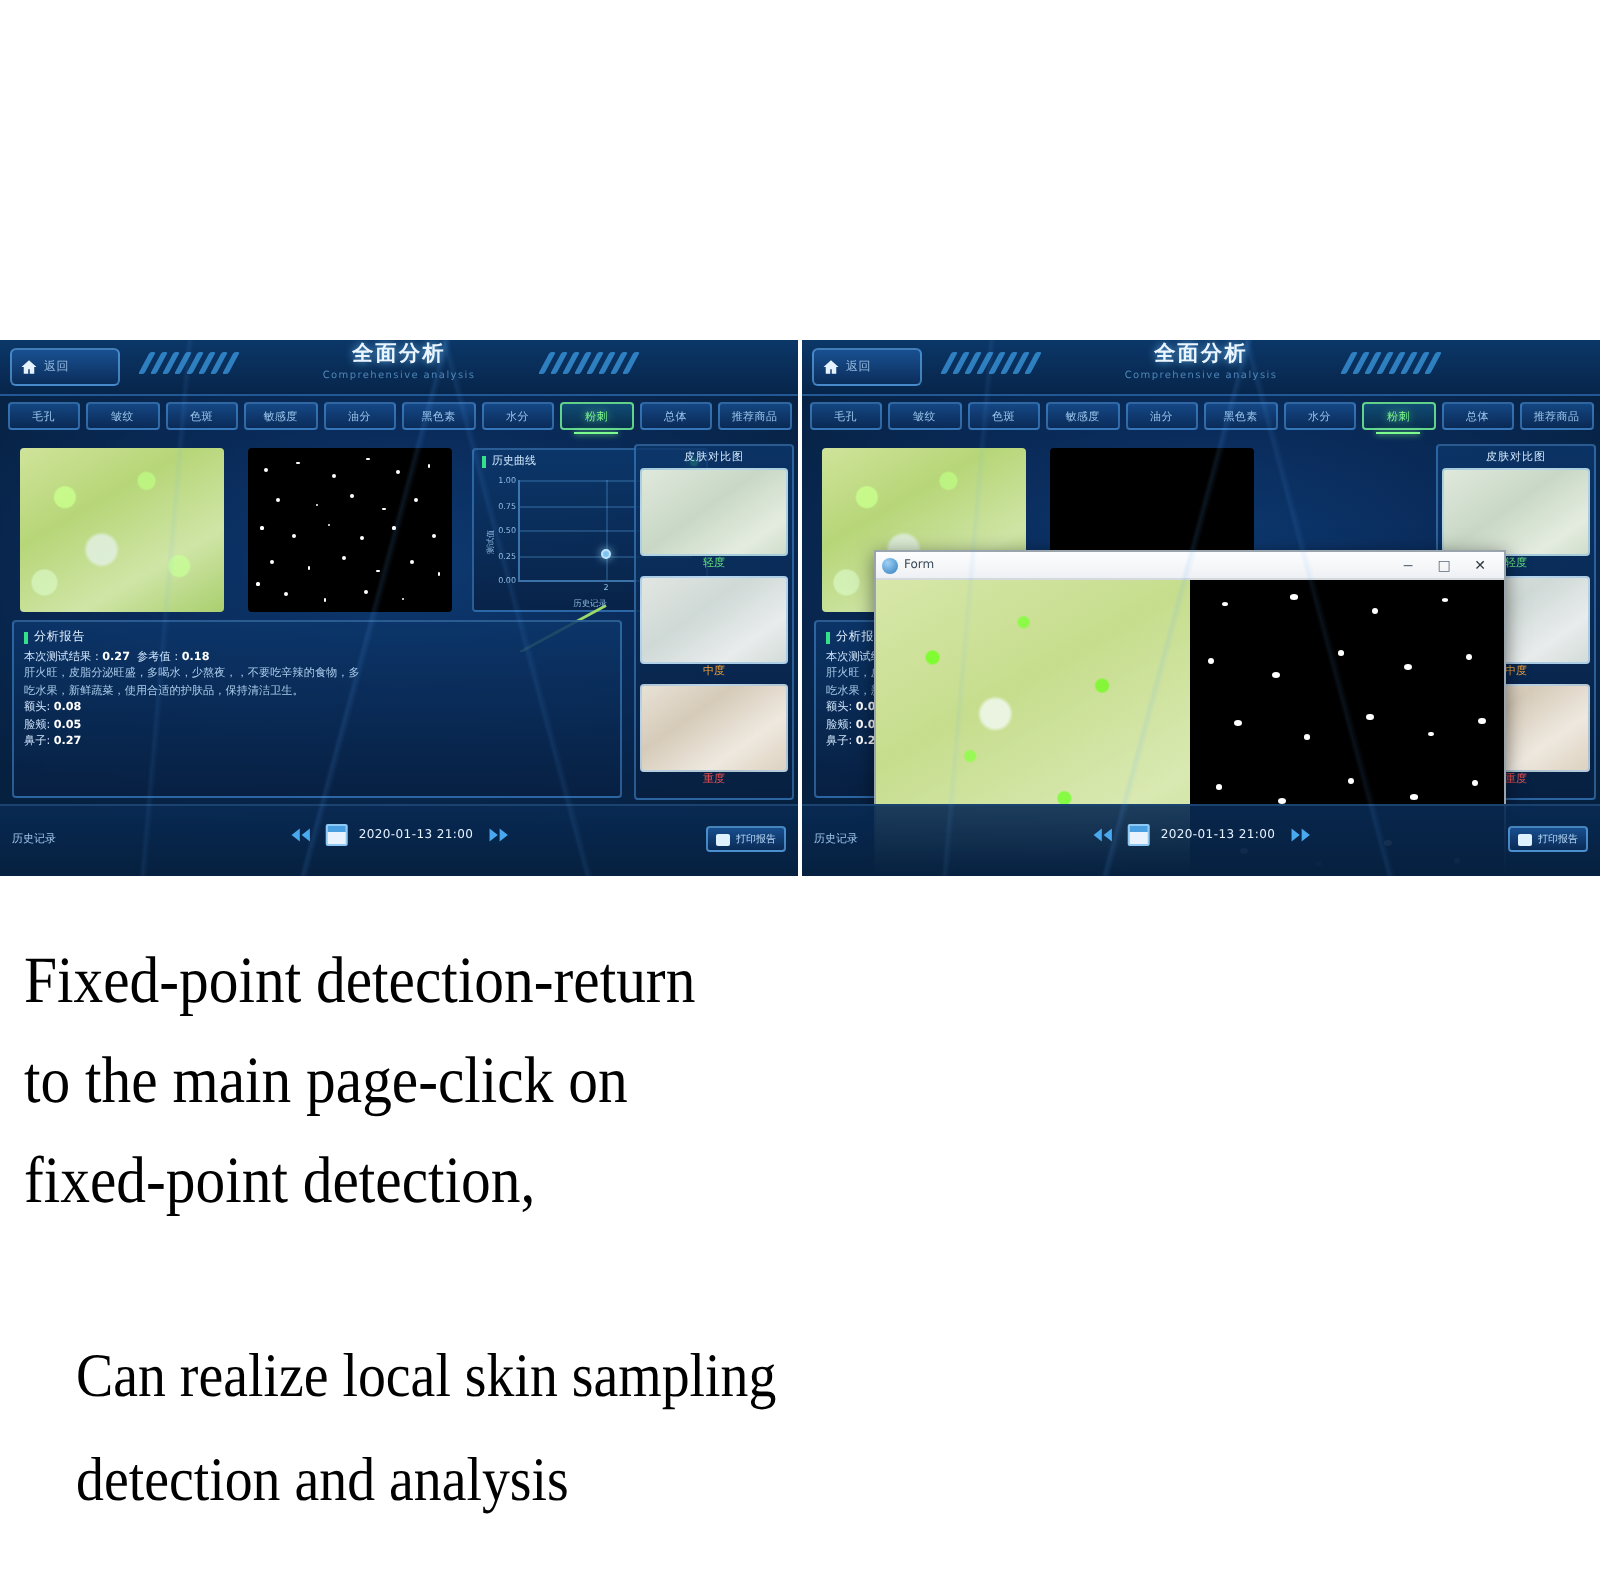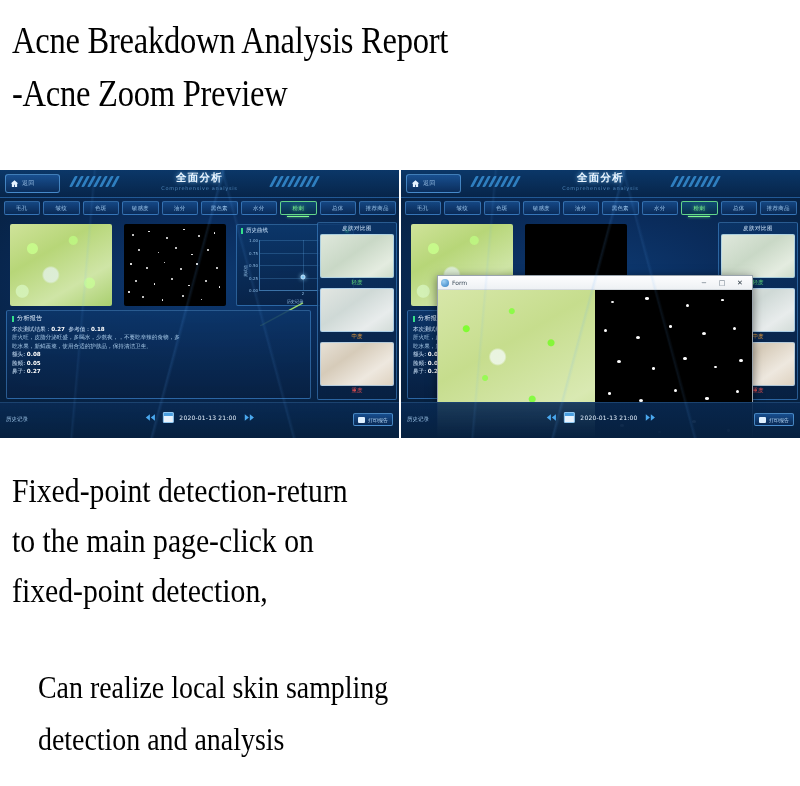--- a/index.html
+++ b/index.html
@@ -208,24 +208,20 @@
       radial-gradient(circle at 38% 38%, rgba(240,248,238,.85) 0 7px, transparent 9px),
       linear-gradient(150deg,#d7e7a9 0%, #c6dd8d 35%, #d9e9b2 70%, #bcd87e 100%); }
   .m-right { width: 50%; height: 100%; background: #000; position: relative; }
   .m-right .dot { position: absolute; background: #fff; border-radius: 50%; }
 </style>
 </head>
 <body>
 
 <div class="page">
 
-  <div class="title-block">
-    <div class="title-line">Acne Breakdown Analysis Report</div>
-    <div class="title-line">-Acne Zoom Preview</div>
-  </div>
 
   <div class="shots">
 
     <div class="shot left">
       <div class="app">
 
         <div class="topbar">
           <div class="home-btn">
             <svg class="home-ico" viewBox="0 0 24 24">
               <path d="M12 3 2 12h3v9h6v-6h2v6h6v-9h3z" fill="#e6f3ff"></path>

